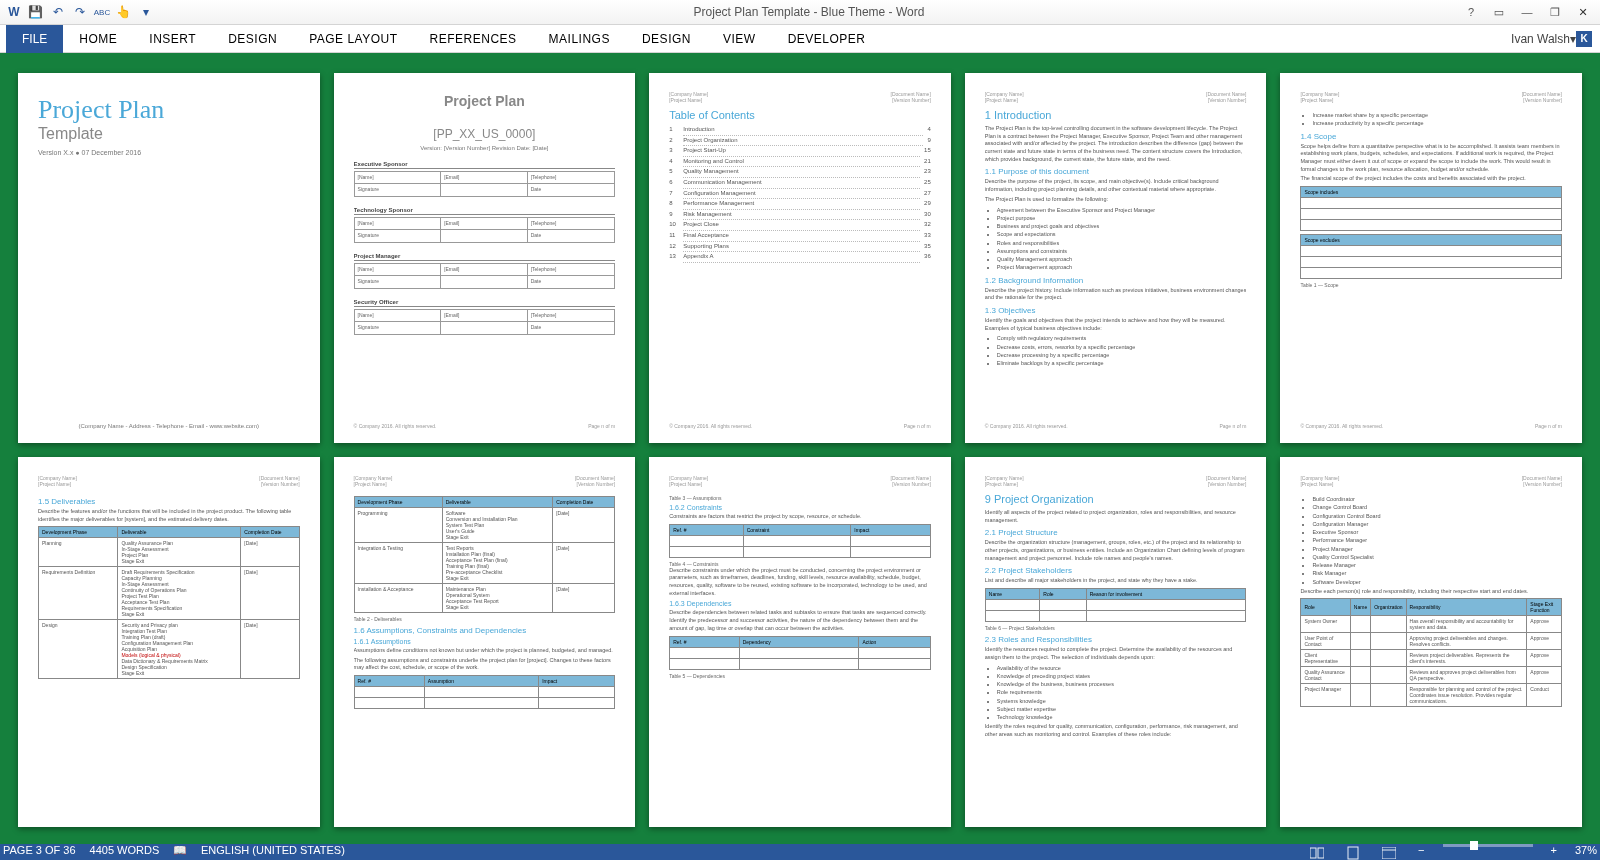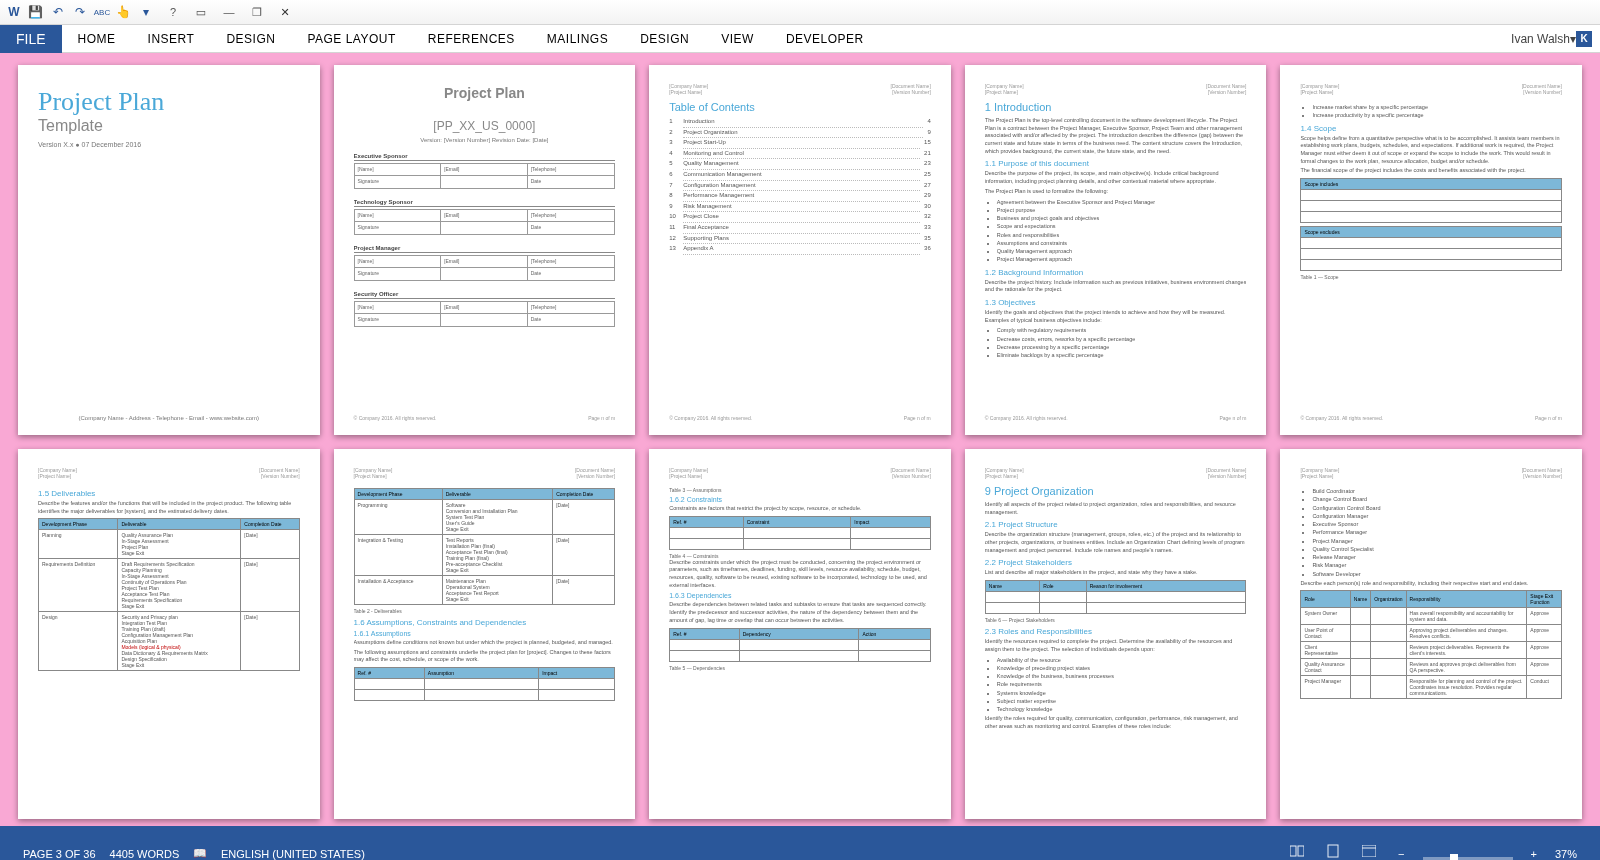--- a/index.html
+++ b/index.html
@@ -9,28 +9,28 @@
 .title-bar { height: 25px; background: linear-gradient(#fff,#f3f3f3); display: flex; align-items: center; font-size: 11px; color: #444; border-bottom: 1px solid #d4d4d4; }
 .qat { display: flex; align-items: center; gap: 6px; padding: 0 6px; }
 .qat .icon { width: 16px; height: 16px; display: flex; align-items: center; justify-content: center; font-size: 12px; color: #2a579a; }
 .title-text { flex: 1; text-align: center; color: #555; font-size: 12px; }
 .win-controls { display: flex; gap: 2px; padding-right: 4px; }
 .win-controls .wbtn { width: 26px; height: 20px; display:flex; align-items:center; justify-content:center; font-size:11px; color:#555; }
 .win-controls .close { color:#333; }
 
 
 .ribbon { height: 28px; background: #fff; border-bottom: 1px solid #d4d4d4; display:flex; align-items:stretch; }
-.ribbon .file-tab { background:#2a579a; color:#fff; padding:14px 16px; display:flex; align-items:center; font-size:14px; }
+.ribbon .file-tab { background:#2a579a; color:#fff; padding:14px 16px; display:flex; align-items:center; font-size:12px;margin-left:6px; }
 .ribbon .tab { padding:0 16px; display:flex; align-items:center; font-size:12px; color:#000000; letter-spacing: .5px; }
 .ribbon .spacer { flex:1; }
 .ribbon .user { display:flex; align-items:center; padding-right:8px; font-size:12px; color:#444; }
 .ribbon .user .avatar { width:16px; height:16px; background:#2a579a; color:#fff; display:flex; align-items:center; justify-content:center; font-size:10px; font-weight:bold; }
 
 
-.doc-area { flex:1; background:#f9a8d4; overflow:auto; padding: 12px 18px; position:relative; }
+.doc-area { flex:1; background:#15803d; overflow:auto; padding: 20px 18px; position:relative; }
 .pages { display:grid; grid-template-columns: repeat(5, 1fr); gap:14px; }
 .page { background:#fff; height: 370px; box-shadow: 0 2px 6px rgba(0,0,0,.4); padding: 18px 20px 14px 20px; font-size: 6px; color:#444; display:flex; flex-direction:column; position:relative; }
 .page .hdr, .page .ftr { display:flex; justify-content:space-between; font-size:5px; color:#999; }
 .page .hdr { margin-bottom:6px; }
 .page .ftr { margin-top:auto; padding-top:6px; }
 .page .body { flex:1; overflow:hidden; }
 
 
 .cover-title { font-family: "Segoe UI Light", "Segoe UI"; font-size: 26px; color:#4aa8d8; font-weight:300; margin-top:4px; }
 .cover-sub { font-size: 16px; color:#888; font-weight:300; }
@@ -64,41 +64,42 @@
 
 
 table.tbl { border-collapse:collapse; width:100%; font-size:5px; margin:3px 0; }
 table.tbl th { background:#7db8d8; color:#000; font-weight:normal; text-align:left; padding:2px 3px; border:1px solid #888; }
 table.tbl td { border:1px solid #888; padding:2px 3px; vertical-align:top; color:#555; }
 .caption { font-size:5px; color:#666; margin-top:2px; }
 
 .red { color:#c00000; }
 
 
-.status-bar { height:34px; background:#2a579a; color:#fff; display:flex; align-items:flex-end; font-size:11px; padding:0 23px; gap:14px; }
+.status-bar { height:16px; background:#2a579a; color:#fff; display:flex; align-items:flex-start; font-size:11px; padding:0 3px; gap:14px; }
 .status-bar .sep { flex:1; }
 .status-bar .sbtn { width:22px; height:18px; display:flex; align-items:center; justify-content:center; opacity:.9; }
 .status-bar .sbtn svg { fill:#fff; }
 .status-bar .slider { width:90px; height:3px; background:rgba(255,255,255,.4); position:relative; }
 .status-bar .slider .knob { position:absolute; left:30%; top:-3px; width:8px; height:9px; background:#fff; }
 .zoom-pct { font-size:11px; }
 </style>
 </head>
 <body>
 
 <div class="title-bar">
   <div class="qat">
     <span class="icon" style="color:#2a579a;font-weight:bold">W</span>
     <span class="icon">💾</span>
     <span class="icon">↶</span>
     <span class="icon">↷</span>
     <span class="icon" style="font-size:8px">ABC</span>
     <span class="icon">👆</span>
     <span class="icon">▾</span>
   </div>
+  <div class="title-text">Project Plan Template - Blue Theme - Word</div>
   <div class="win-controls">
     <span class="wbtn">?</span>
     <span class="wbtn">▭</span>
     <span class="wbtn">—</span>
     <span class="wbtn">❐</span>
     <span class="wbtn close">✕</span>
   </div>
 </div>
 
 <div class="ribbon">

